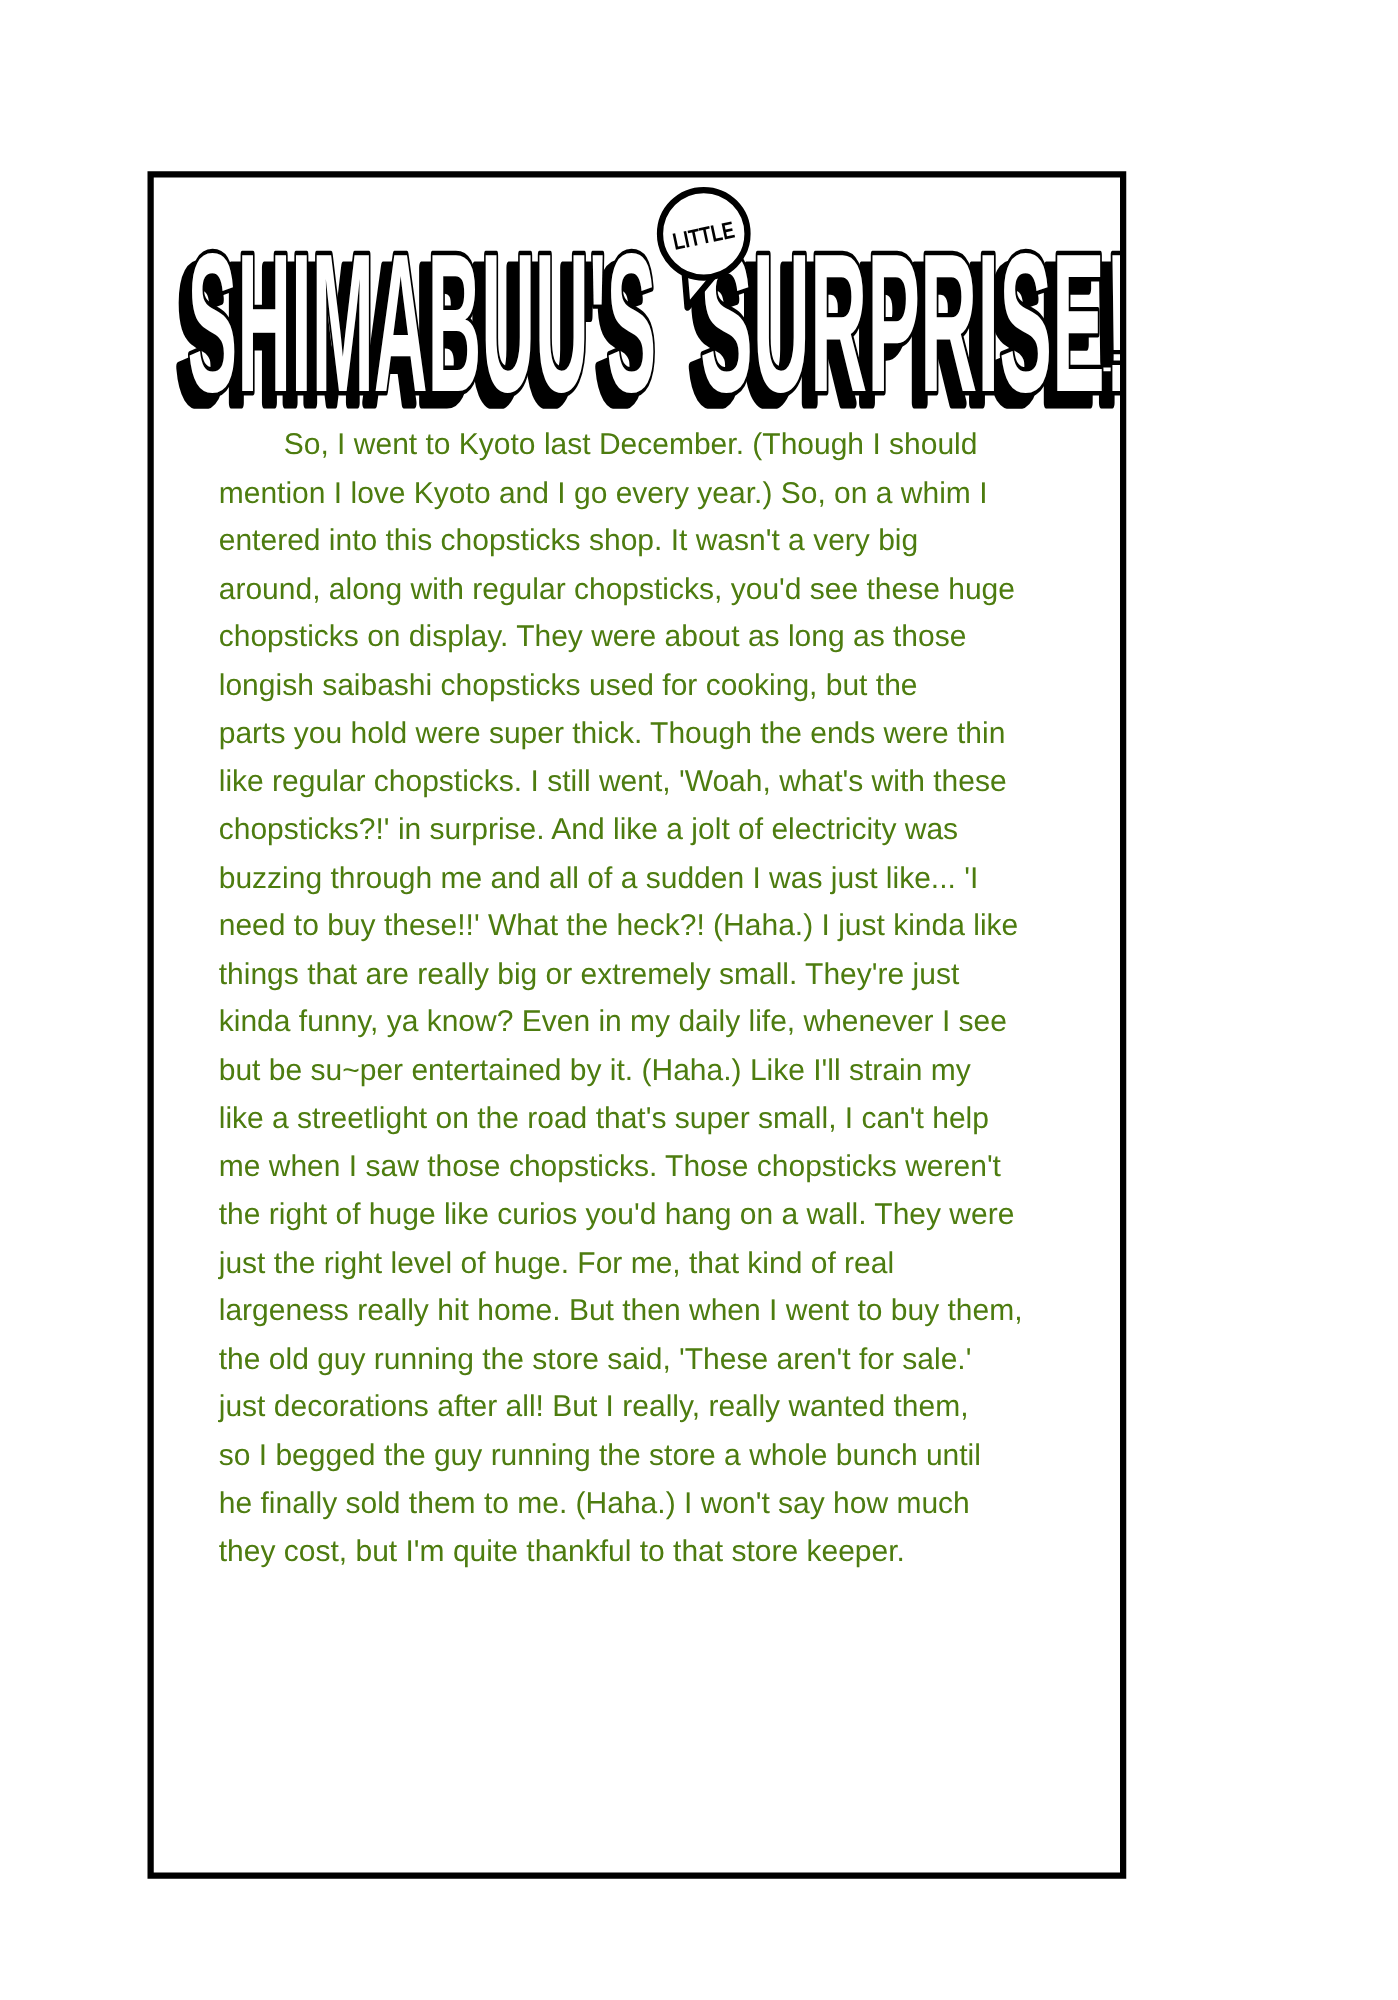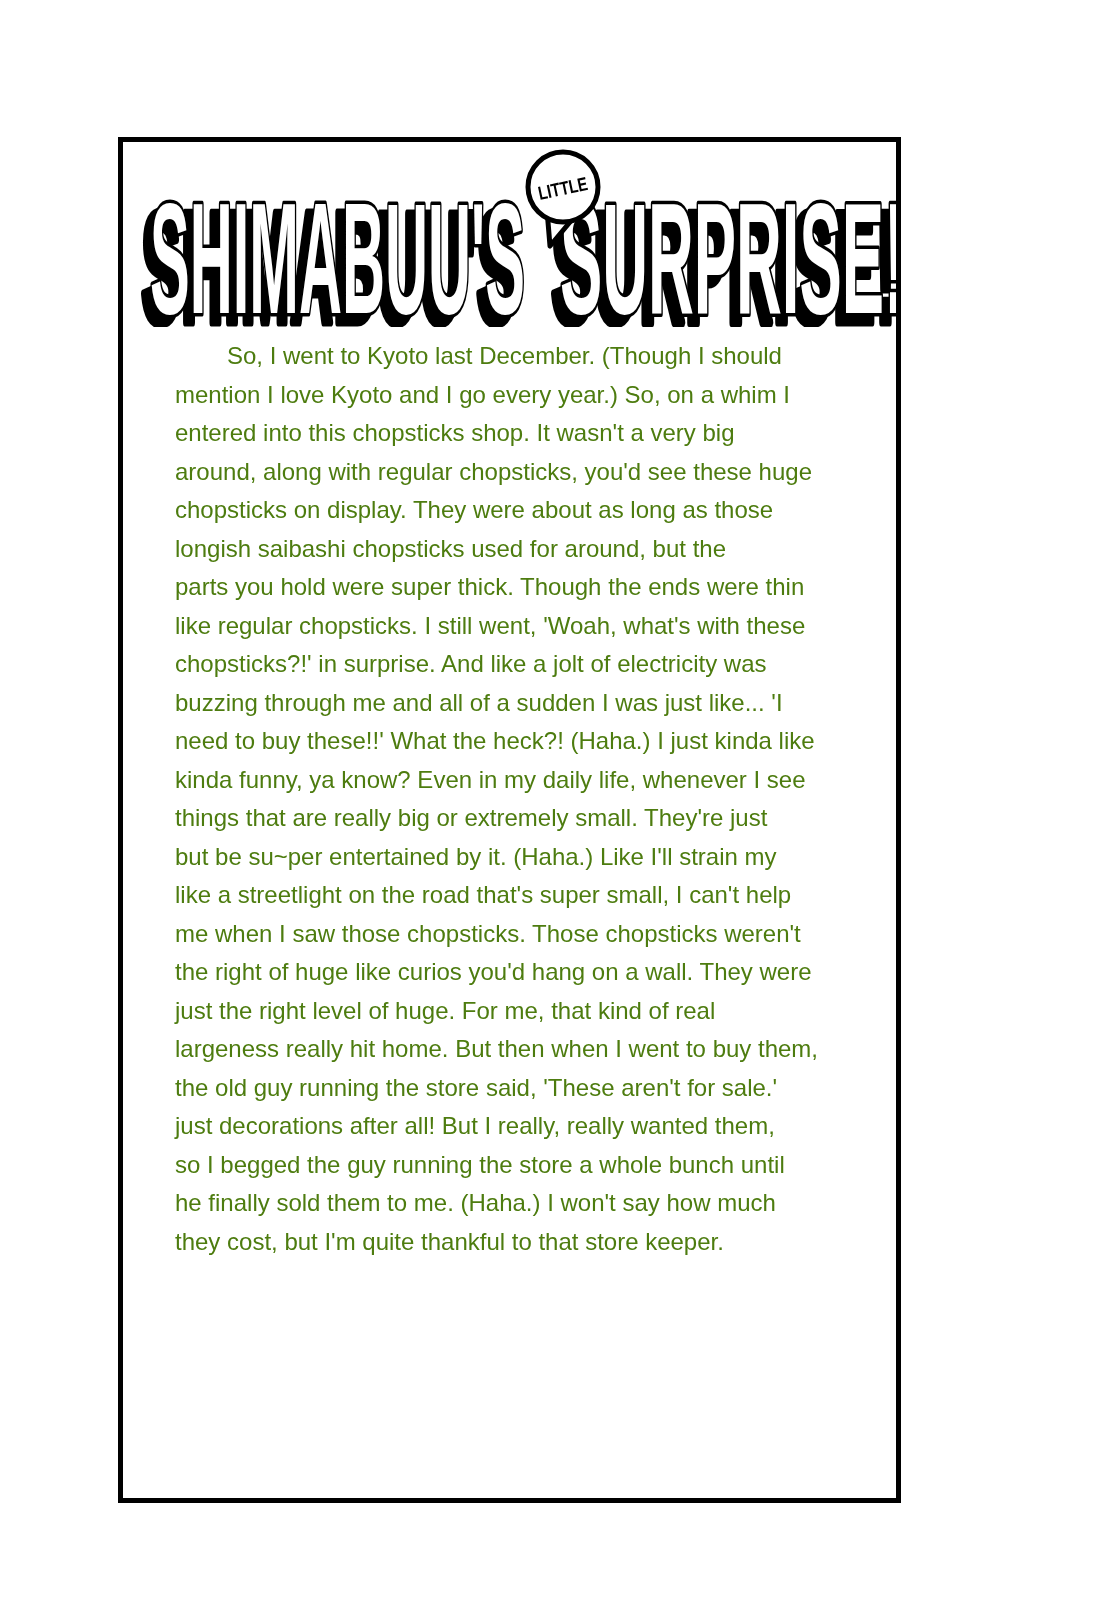--- a/index.html
+++ b/index.html
@@ -97,28 +97,28 @@
       <ellipse class="badge-ellipse" cx="825" cy="100" rx="43" ry="47"></ellipse>
       <text class="badge-text" x="825" y="128" font-size="80" text-anchor="middle">2</text>
     </svg>
 
     <div class="body-text">
         <div class="line">So, I went to Kyoto last December. (Though I should</div>
         <div class="line">mention I love Kyoto and I go every year.) So, on a whim I</div>
         <div class="line">entered into this chopsticks shop. It wasn't a very big</div>
         <div class="line">around, along with regular chopsticks, you'd see these huge</div>
         <div class="line">chopsticks on display. They were about as long as those</div>
-        <div class="line">longish saibashi chopsticks used for around, but the</div>
+        <div class="line">longish saibashi chopsticks used for cooking, but the</div>
         <div class="line">parts you hold were super thick. Though the ends were thin</div>
         <div class="line">like regular chopsticks. I still went, 'Woah, what's with these</div>
         <div class="line">chopsticks?!' in surprise. And like a jolt of electricity was</div>
         <div class="line">buzzing through me and all of a sudden I was just like... 'I</div>
         <div class="line">need to buy these!!' What the heck?! (Haha.) I just kinda like</div>
+        <div class="line">things that are really big or extremely small. They're just</div>
         <div class="line">kinda funny, ya know? Even in my daily life, whenever I see</div>
-        <div class="line">things that are really big or extremely small. They're just</div>
         <div class="line">but be su~per entertained by it. (Haha.) Like I'll strain my</div>
         <div class="line">like a streetlight on the road that's super small, I can't help</div>
         <div class="line">me when I saw those chopsticks. Those chopsticks weren't</div>
         <div class="line">the right of huge like curios you'd hang on a wall. They were</div>
         <div class="line">just the right level of huge. For me, that kind of real</div>
         <div class="line">largeness really hit home. But then when I went to buy them,</div>
         <div class="line">the old guy running the store said, 'These aren't for sale.'</div>
         <div class="line">just decorations after all! But I really, really wanted them,</div>
         <div class="line">so I begged the guy running the store a whole bunch until</div>
         <div class="line">he finally sold them to me. (Haha.) I won't say how much</div>

